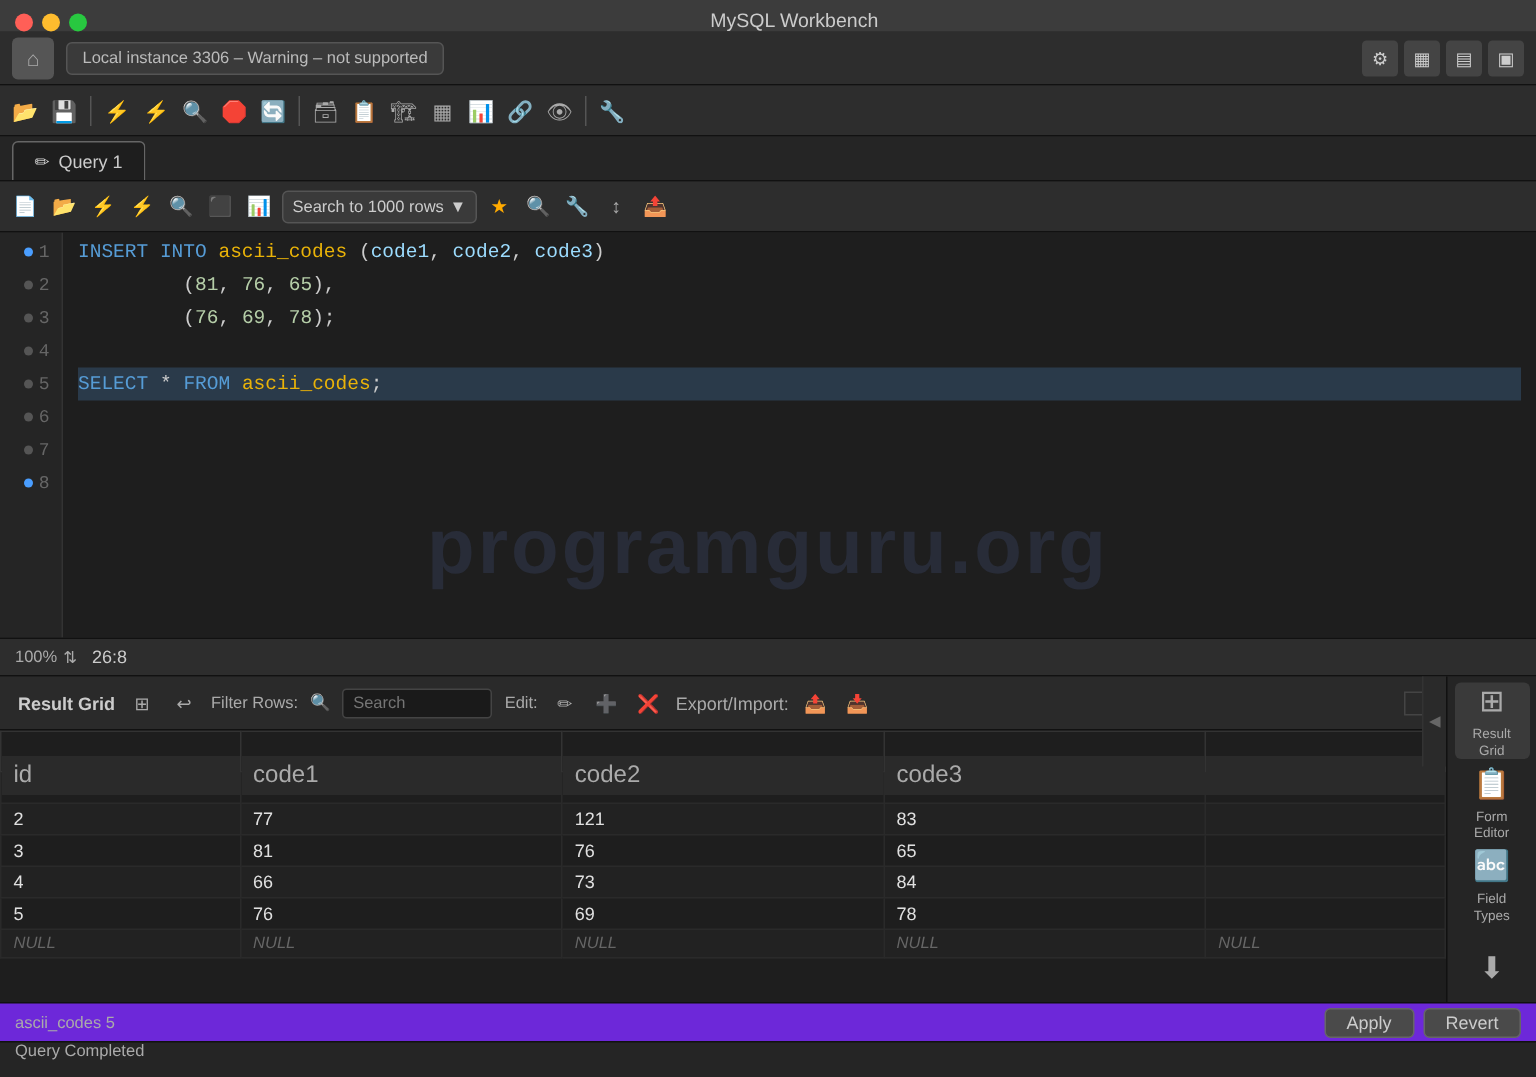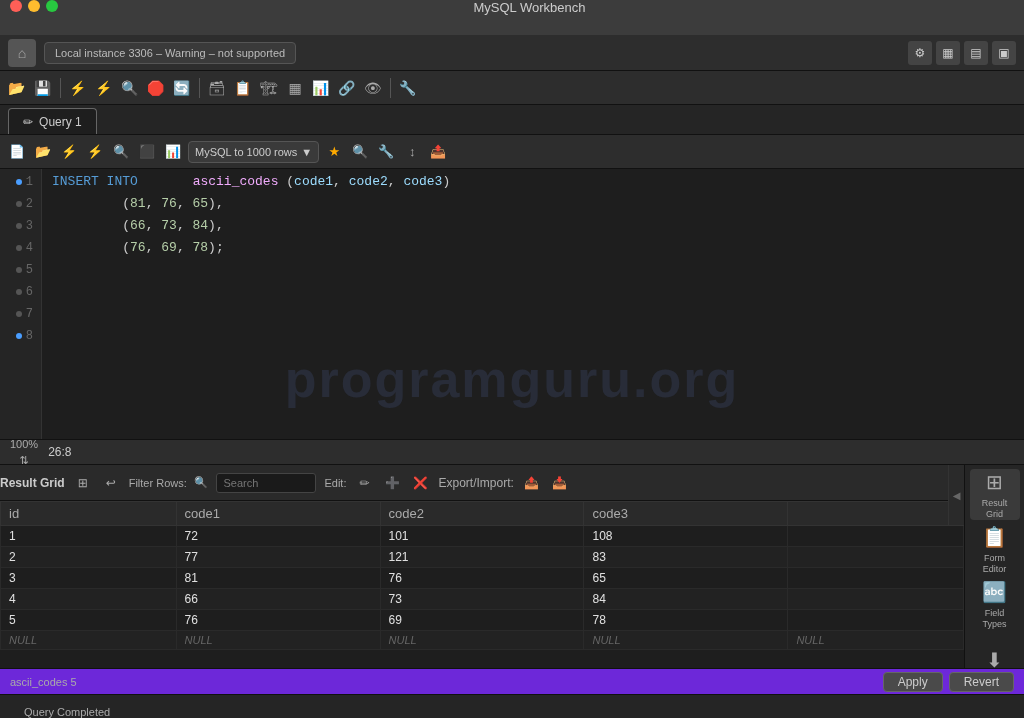--- a/index.html
+++ b/index.html
@@ -8,24 +8,24 @@
       height: 718px;
       background: #1e1e1e;
       font-family: -apple-system, 'Helvetica Neue', Arial, sans-serif;
       font-size: 12px;
       color: #ccc;
       overflow: hidden;
     }
 
     
     #title-bar {
-      height: 35px;
+      height: 21px;
       background: #3c3c3c;
       display: flex;
-      align-items: flex-start;
+      align-items: flex-end;
       justify-content: center;
       position: relative;
       padding-left: 35px;
     }
     #window-controls {
       position: absolute;
       left: 10px;
       display: flex;
       gap: 6px;
       align-items: center;
@@ -222,21 +222,21 @@
       line-height: 22px;
     }
     .code-line {
       height: 22px;
       white-space: pre;
     }
     .line-8 {
       background: #2a3a4a;
     }
     .kw { color: #569cd6; }
-    .tbl { color: #f0abfc; margin-left: 47px; }
+    .tbl { color: #eab308; }
     .num { color: #b5cea8; }
     .punc { color: #ccc; }
     .col { color: #9cdcfe; }
 
     
     #watermark {
       position: absolute;
       bottom: 30px;
       left: 50%;
       transform: translateX(-50%);
@@ -258,36 +258,35 @@
       gap: 10px;
       border-top: 1px solid #111;
       border-bottom: 1px solid #111;
     }
     #zoom-control {
       display: flex;
       align-items: center;
       gap: 4px;
       color: #aaa;
       font-size: 11px;
-      flex-direction: column;
     }
     #grid-main {
       flex: 1;
       display: flex;
       flex-direction: column;
       overflow: hidden;
     }
 
     
     #result-toolbar {
       height: 36px;
       background: #2a2a2a;
       display: flex;
       align-items: center;
-      padding: 0 0;
+      padding: 0 12px;
       gap: 8px;
       border-bottom: 1px solid #111;
     }
     #result-grid-label {
       color: #ccc;
       font-size: 12px;
       font-weight: bold;
     }
     .result-toolbar-icon {
       width: 20px;
@@ -321,24 +320,24 @@
     table {
       width: 100%;
       border-collapse: collapse;
     }
     thead th {
       background: #2a2a2a;
       border: 1px solid #333;
       padding: 4px 8px;
       text-align: left;
       color: #aaa;
-      font-size: 13px;
+      font-size: 16px;
       font-weight: normal;
       position: sticky;
-      top: 0;
+      top: 16px;
     }
     tbody td {
       border: 1px solid #2a2a2a;
       padding: 3px 8px;
       color: #e0e0e0;
       font-size: 12px;
     }
     tbody tr:nth-child(odd) { background: #1e1e1e; }
     tbody tr:nth-child(even) { background: #222; }
     .null-cell {
@@ -428,22 +427,22 @@
       color: #ccc;
       font-size: 12px;
       cursor: pointer;
     }
 
     
     #query-status {
       height: 24px;
       background: #252525;
       display: flex;
-      align-items: flex-end;
-      padding: 0 24px;
+      align-items: flex-start;
+      padding: 0 10px;
       color: #aaa;
       font-size: 11px;
       position: absolute;
       bottom: 0;
       left: 0;
       right: 0;
       border-top: 1px solid #111;
     }
   </style>
 </head>
@@ -499,21 +498,21 @@
 
 <div id="query-toolbar">
   <div class="qtoolbar-icon">📄</div>
   <div class="qtoolbar-icon">📂</div>
   <div class="qtoolbar-icon" style="color:#f90;">⚡</div>
   <div class="qtoolbar-icon" style="color:#fa0;">⚡</div>
   <div class="qtoolbar-icon">🔍</div>
   <div class="qtoolbar-icon" style="color:#f44;">⬛</div>
   <div class="qtoolbar-icon">📊</div>
   <div id="limit-select">
-    <span>MySQL to 1000 rows</span>
+    <span>Search to 1000 rows</span>
     <span>▼</span>
   </div>
   <div class="qtoolbar-icon" style="color:#fa0;">★</div>
   <div class="qtoolbar-icon">🔍</div>
   <div class="qtoolbar-icon">🔧</div>
   <div class="qtoolbar-icon">↕</div>
   <div class="qtoolbar-icon">📤</div>
 </div>
 
 <div id="editor" style="position:relative;">
@@ -547,23 +546,23 @@
         <span>7</span>
       </div>
     <div class="line-num">
       <div class="line-dot active"></div>
       <span>8</span>
     </div>
   </div>
   <div id="code-area">
     <div class="code-line"><span class="kw">INSERT INTO</span> <span class="tbl">ascii_codes</span> <span class="punc">(</span><span class="col">code1</span><span class="punc">,</span> <span class="col">code2</span><span class="punc">,</span> <span class="col">code3</span><span class="punc">)</span></div>
     <div class="code-line">         <span class="punc">(</span><span class="num">81</span><span class="punc">,</span> <span class="num">76</span><span class="punc">,</span> <span class="num">65</span><span class="punc">),</span></div>
-    <div class="code-line">         <span class="punc">(</span><span class="num">66</span><span class="punc">,</span> <span class="num">73</span><span class="punc">,</span> <span class="num">84</span><span class="punc">),</span></div>
     <div class="code-line">         <span class="punc">(</span><span class="num">76</span><span class="punc">,</span> <span class="num">69</span><span class="punc">,</span> <span class="num">78</span><span class="punc">);</span></div>
     <div class="code-line">&nbsp;</div>
+    <div class="code-line line-8" style="background:#2a3a4a; display:block;"><span class="kw">SELECT</span> <span class="punc">*</span> <span class="kw">FROM</span> <span class="tbl">ascii_codes</span><span class="punc">;</span></div>
   </div>
   <div id="watermark">programguru.org</div>
 </div>
 
 <div id="status-bar">
   <div id="zoom-control">
     <span>100%</span>
     <span>⇅</span>
   </div>
   <span>26:8</span>

